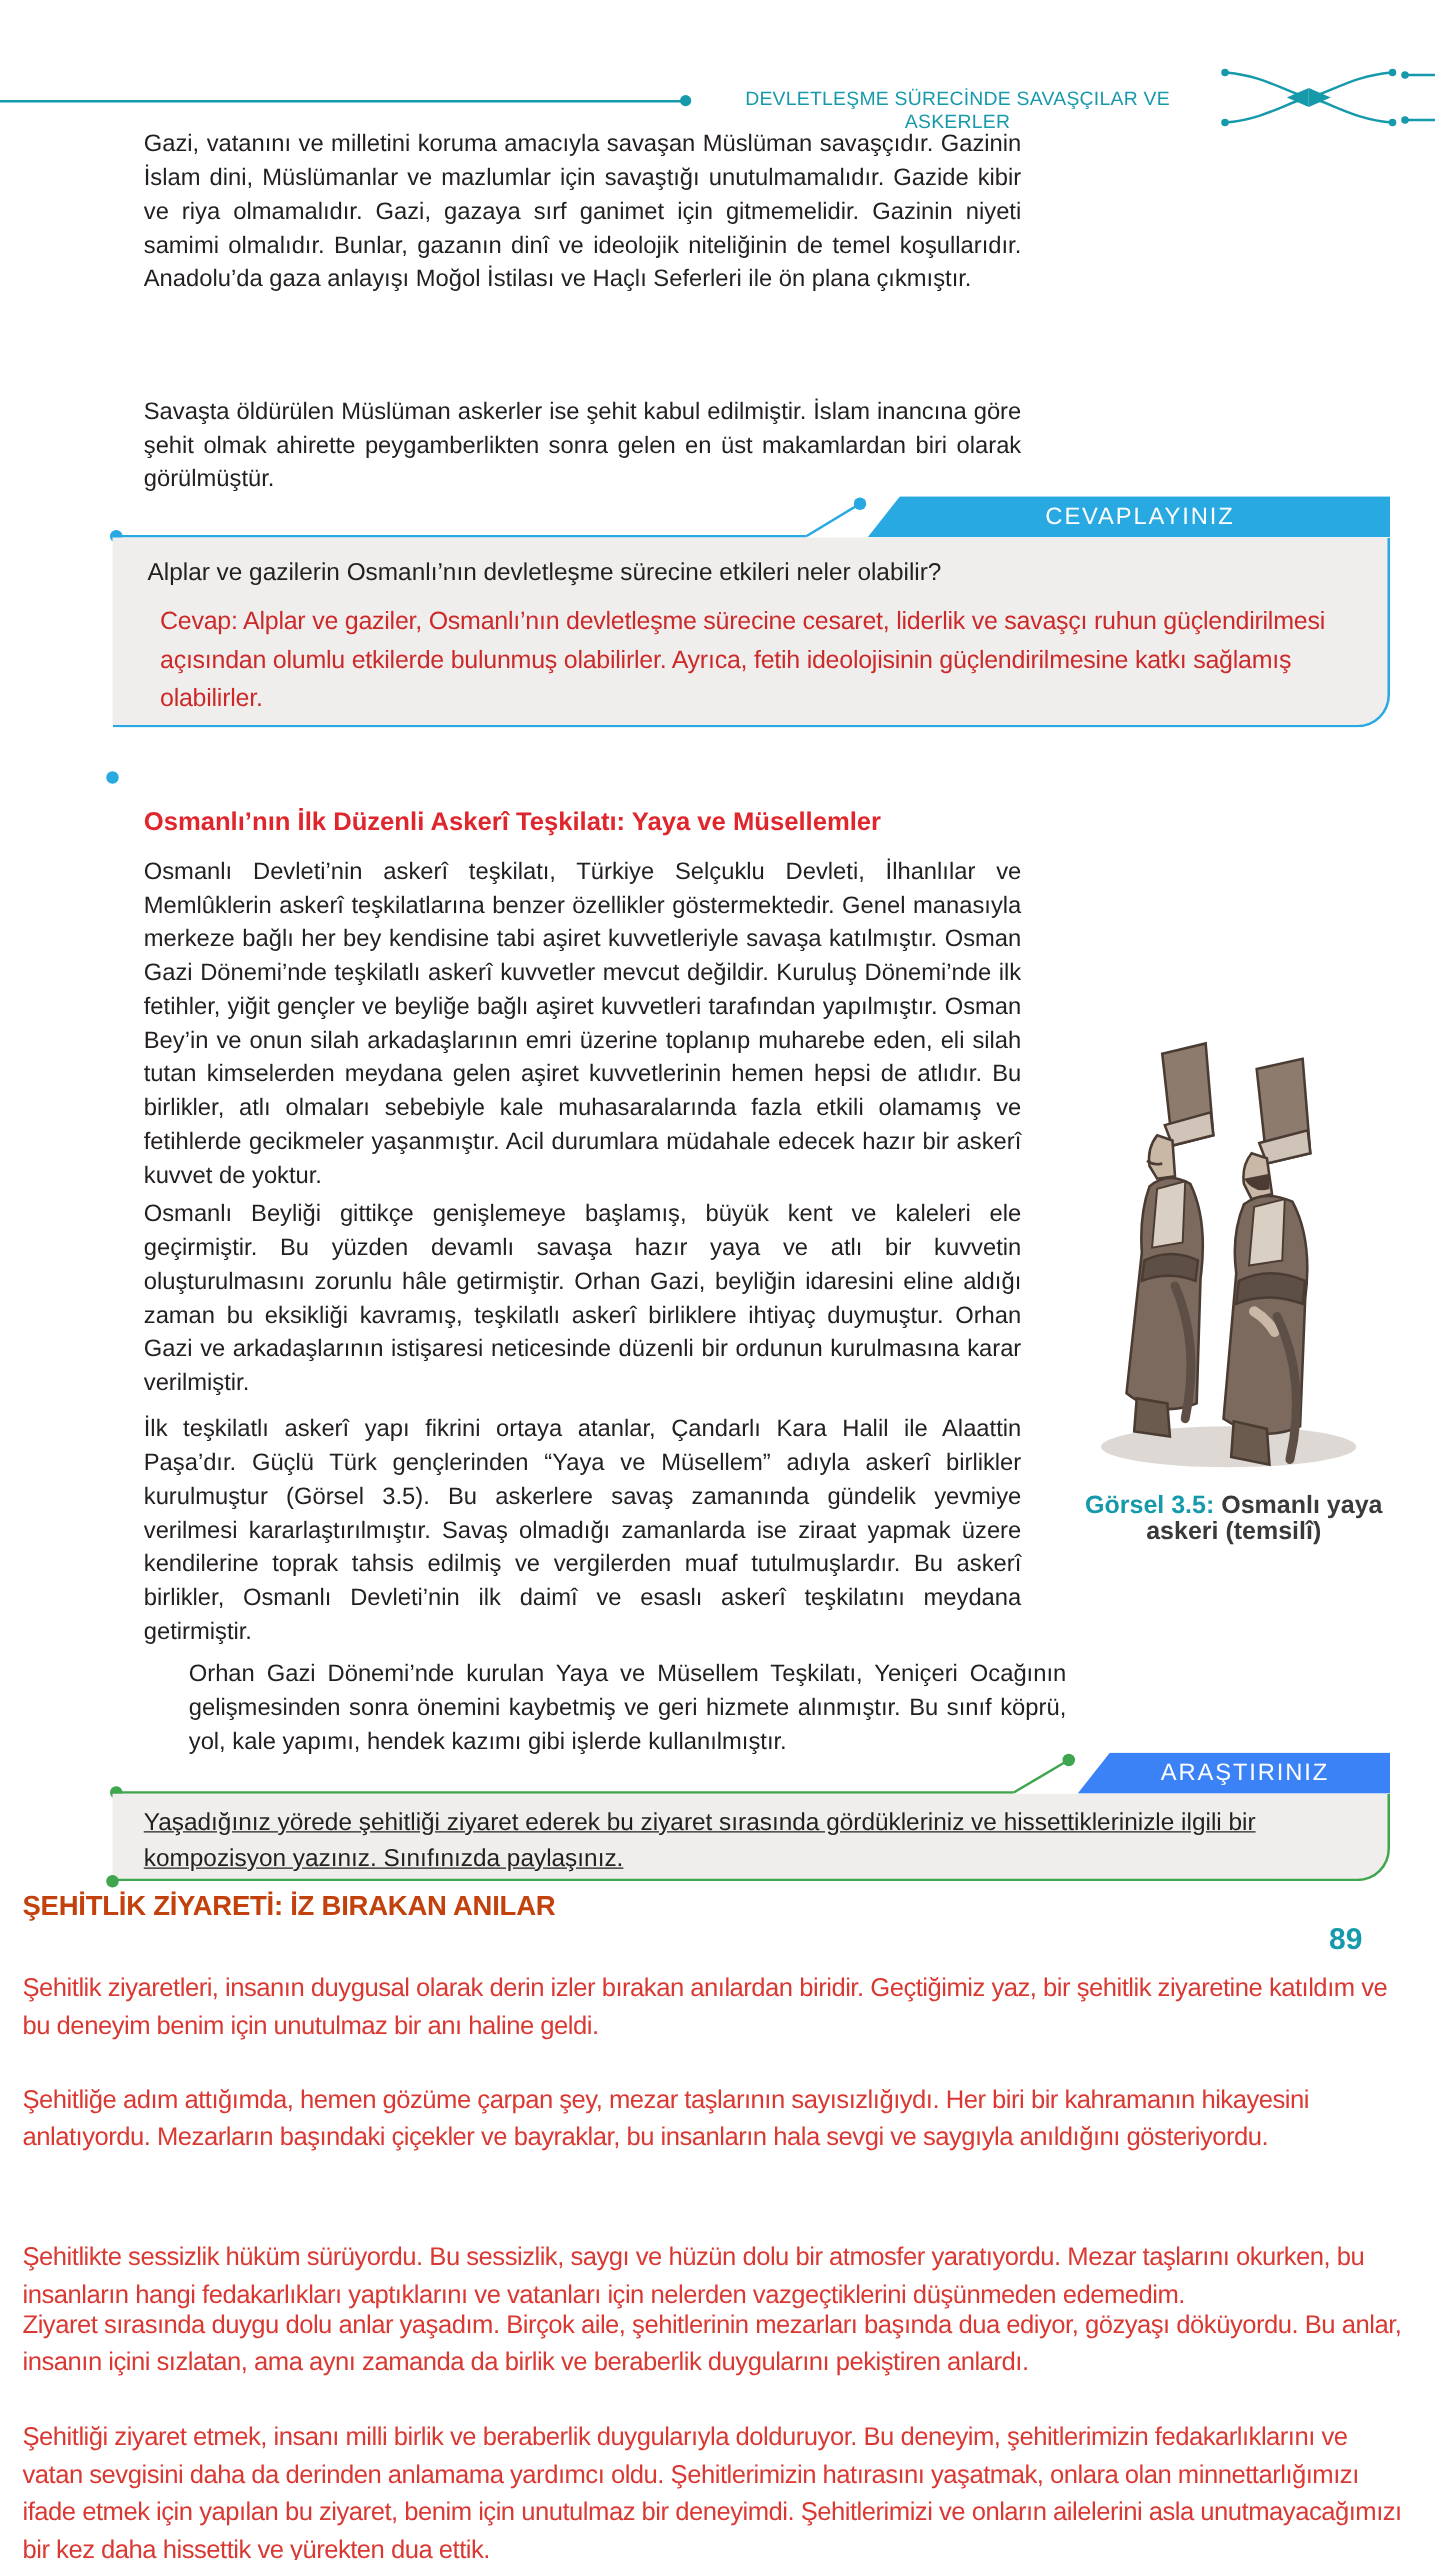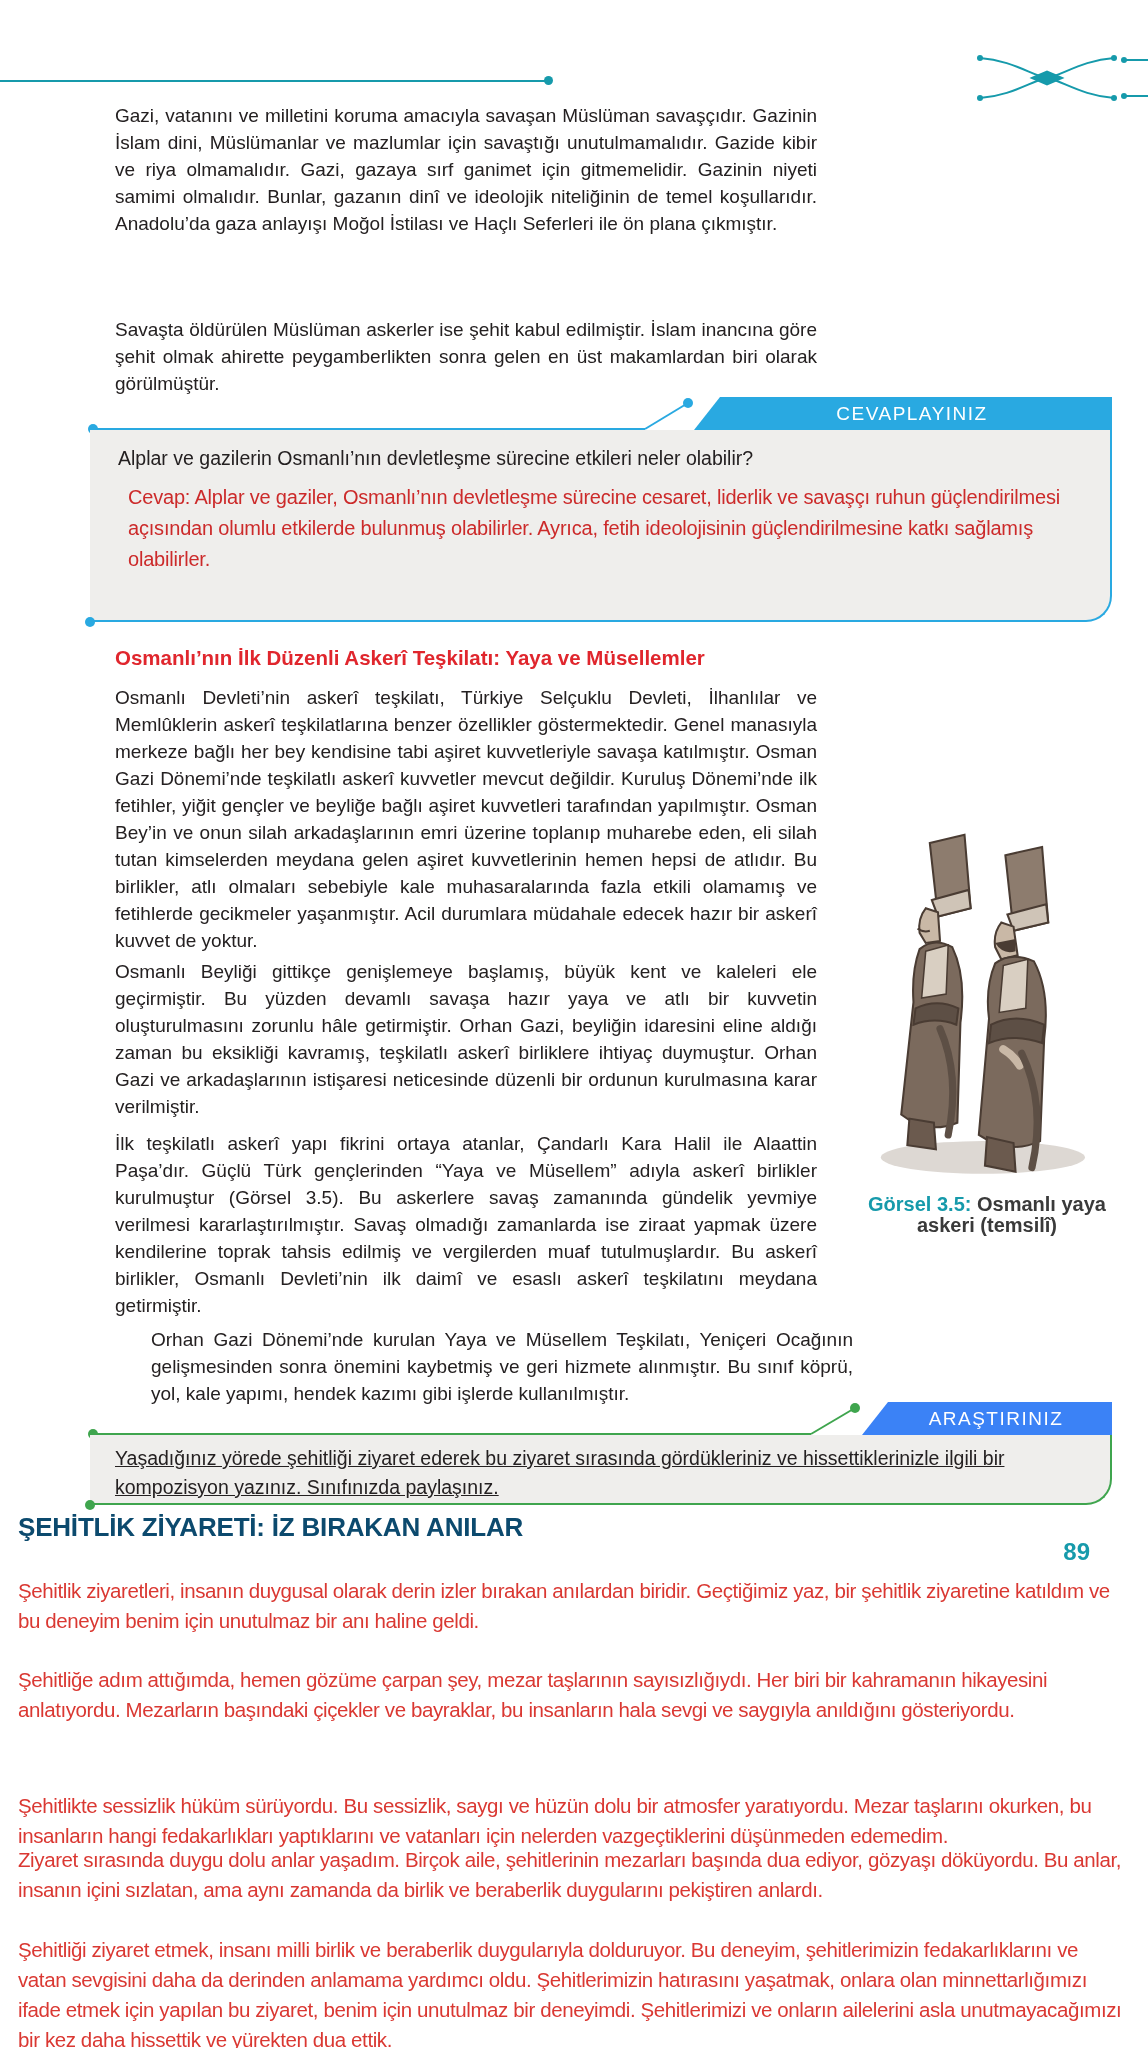--- a/index.html
+++ b/index.html
@@ -57,38 +57,39 @@
   
   .figure { position:absolute; left:850px; top:798px; width:276px; height:388px; }
   .figcaption {
     position:absolute; left:848px; top:1194px; width:278px; text-align:center;
     font-size:20px; line-height:21px; color:#3a3a3a;font-weight:bold;
   }
   .figcaption .cap-label { color:#169aab; }
   
   .essay-heading {
     position:absolute; left:18px; top:1512px; width:700px;
-    font-size:26px; color:#0c4a6e; letter-spacing:-.2px;
+    font-size:22px; color:#c2410c; letter-spacing:-.2px;
   }
   .page-number {
     position:absolute; right:58px; top:1538px;
     font-size:24px; font-weight:bold; color:#169aab;
   }
   .essayp {
     position:absolute; left:18px; width:1112px;
     font-size:20.5px; line-height:30px; letter-spacing:-.4px; color:#da3832;
   }
 </style>
 </head>
 <body>
 
 <div class="page">
 
   <div class="hdr-line"></div>
   <div class="hdr-dot"></div>
+  <div class="hdr-title">DEVLETLEŞME SÜRECİNDE SAVAŞÇILAR VE ASKERLER</div>
   <svg class="hdr-ornament" width="176" height="64" viewBox="0 0 176 64">
     <g stroke="#169aab" stroke-width="2" fill="none">
       <path d="M8,12 C38,14 58,28 74,32"></path>
       <path d="M8,52 C38,50 58,36 74,32"></path>
       <path d="M142,12 C112,14 92,28 76,32"></path>
       <path d="M142,52 C112,50 92,36 76,32"></path>
       <path d="M60,32 L74,26 L74,38 Z" fill="#169aab"></path>
       <path d="M90,32 L76,26 L76,38 Z" fill="#169aab"></path>
       <line x1="152" y1="14" x2="176" y2="14"></line>
       <line x1="152" y1="50" x2="176" y2="50"></line>
@@ -107,21 +108,21 @@
   <p class="bodyp" style="top:316px;">Savaşta öldürülen Müslüman askerler ise şehit kabul edilmiştir. İslam inancına göre şehit olmak ahirette peygamberlikten sonra gelen en üst makamlardan biri olarak görülmüştür.</p>
 
   <div class="abox blue" style="top:397px; height:225px;">
     <svg class="connector" width="616" height="38" viewBox="0 0 616 38">
       <line x1="8" y1="32" x2="560" y2="32" stroke="#29a9e1" stroke-width="2"></line>
       <line x1="560" y1="32" x2="603" y2="6" stroke="#29a9e1" stroke-width="2"></line>
       <circle cx="8" cy="32" r="5" fill="#29a9e1"></circle>
       <circle cx="603" cy="6" r="5" fill="#29a9e1"></circle>
     </svg>
     <div class="tab" style="width:418px;">CEVAPLAYINIZ</div>
-    <div class="abody" style="height:192px;">
+    <div class="abody" style="height:152px;">
       <p class="question">Alplar ve gazilerin Osmanlı’nın devletleşme sürecine etkileri neler olabilir?</p>
       <p class="hand-answer">Cevap: Alplar ve gaziler, Osmanlı’nın devletleşme sürecine cesaret, liderlik ve savaşçı ruhun güçlendirilmesi açısından olumlu etkilerde bulunmuş olabilirler. Ayrıca, fetih ideolojisinin güçlendirilmesine katkı sağlamış olabilirler.</p>
     </div>
     <div class="bl-dot" style="top:220px;"></div>
   </div>
 
   <h2 class="sec-heading">Osmanlı’nın İlk Düzenli Askerî Teşkilatı: Yaya ve Müsellemler</h2>
   <p class="bodyp" style="top:684px;">Osmanlı Devleti’nin askerî teşkilatı, Türkiye Selçuklu Devleti, İlhanlılar ve Memlûklerin askerî teşkilatlarına benzer özellikler göstermektedir. Genel manasıyla merkeze bağlı her bey kendisine tabi aşiret kuvvetleriyle savaşa katılmıştır. Osman Gazi Dönemi’nde teşkilatlı askerî kuvvetler mevcut değildir. Kuruluş Dönemi’nde ilk fetihler, yiğit gençler ve beyliğe bağlı aşiret kuvvetleri tarafından yapılmıştır. Osman Bey’in ve onun silah arkadaşlarının emri üzerine toplanıp muharebe eden, eli silah tutan kimselerden meydana gelen aşiret kuvvetlerinin hemen hepsi de atlıdır. Bu birlikler, atlı olmaları sebebiyle kale muhasaralarında fazla etkili olamamış ve fetihlerde gecikmeler yaşanmıştır. Acil durumlara müdahale edecek hazır bir askerî kuvvet de yoktur.</p>
   <p class="bodyp" style="top:958px;">Osmanlı Beyliği gittikçe genişlemeye başlamış, büyük kent ve kaleleri ele geçirmiştir. Bu yüzden devamlı savaşa hazır yaya ve atlı bir kuvvetin oluşturulmasını zorunlu hâle getirmiştir. Orhan Gazi, beyliğin idaresini eline aldığı zaman bu eksikliği kavramış, teşkilatlı askerî birliklere ihtiyaç duymuştur. Orhan Gazi ve arkadaşlarının istişaresi neticesinde düzenli bir ordunun kurulmasına karar verilmiştir.</p>
   <p class="bodyp" style="top:1130px;">İlk teşkilatlı askerî yapı fikrini ortaya atanlar, Çandarlı Kara Halil ile Alaattin Paşa’dır. Güçlü Türk gençlerinden “Yaya ve Müsellem” adıyla askerî birlikler kurulmuştur (Görsel 3.5). Bu askerlere savaş zamanında gündelik yevmiye verilmesi kararlaştırılmıştır. Savaş olmadığı zamanlarda ise ziraat yapmak üzere kendilerine toprak tahsis edilmiş ve vergilerden muaf tutulmuşlardır. Bu askerî birlikler, Osmanlı Devleti’nin ilk daimî ve esaslı askerî teşkilatını meydana getirmiştir.</p>

